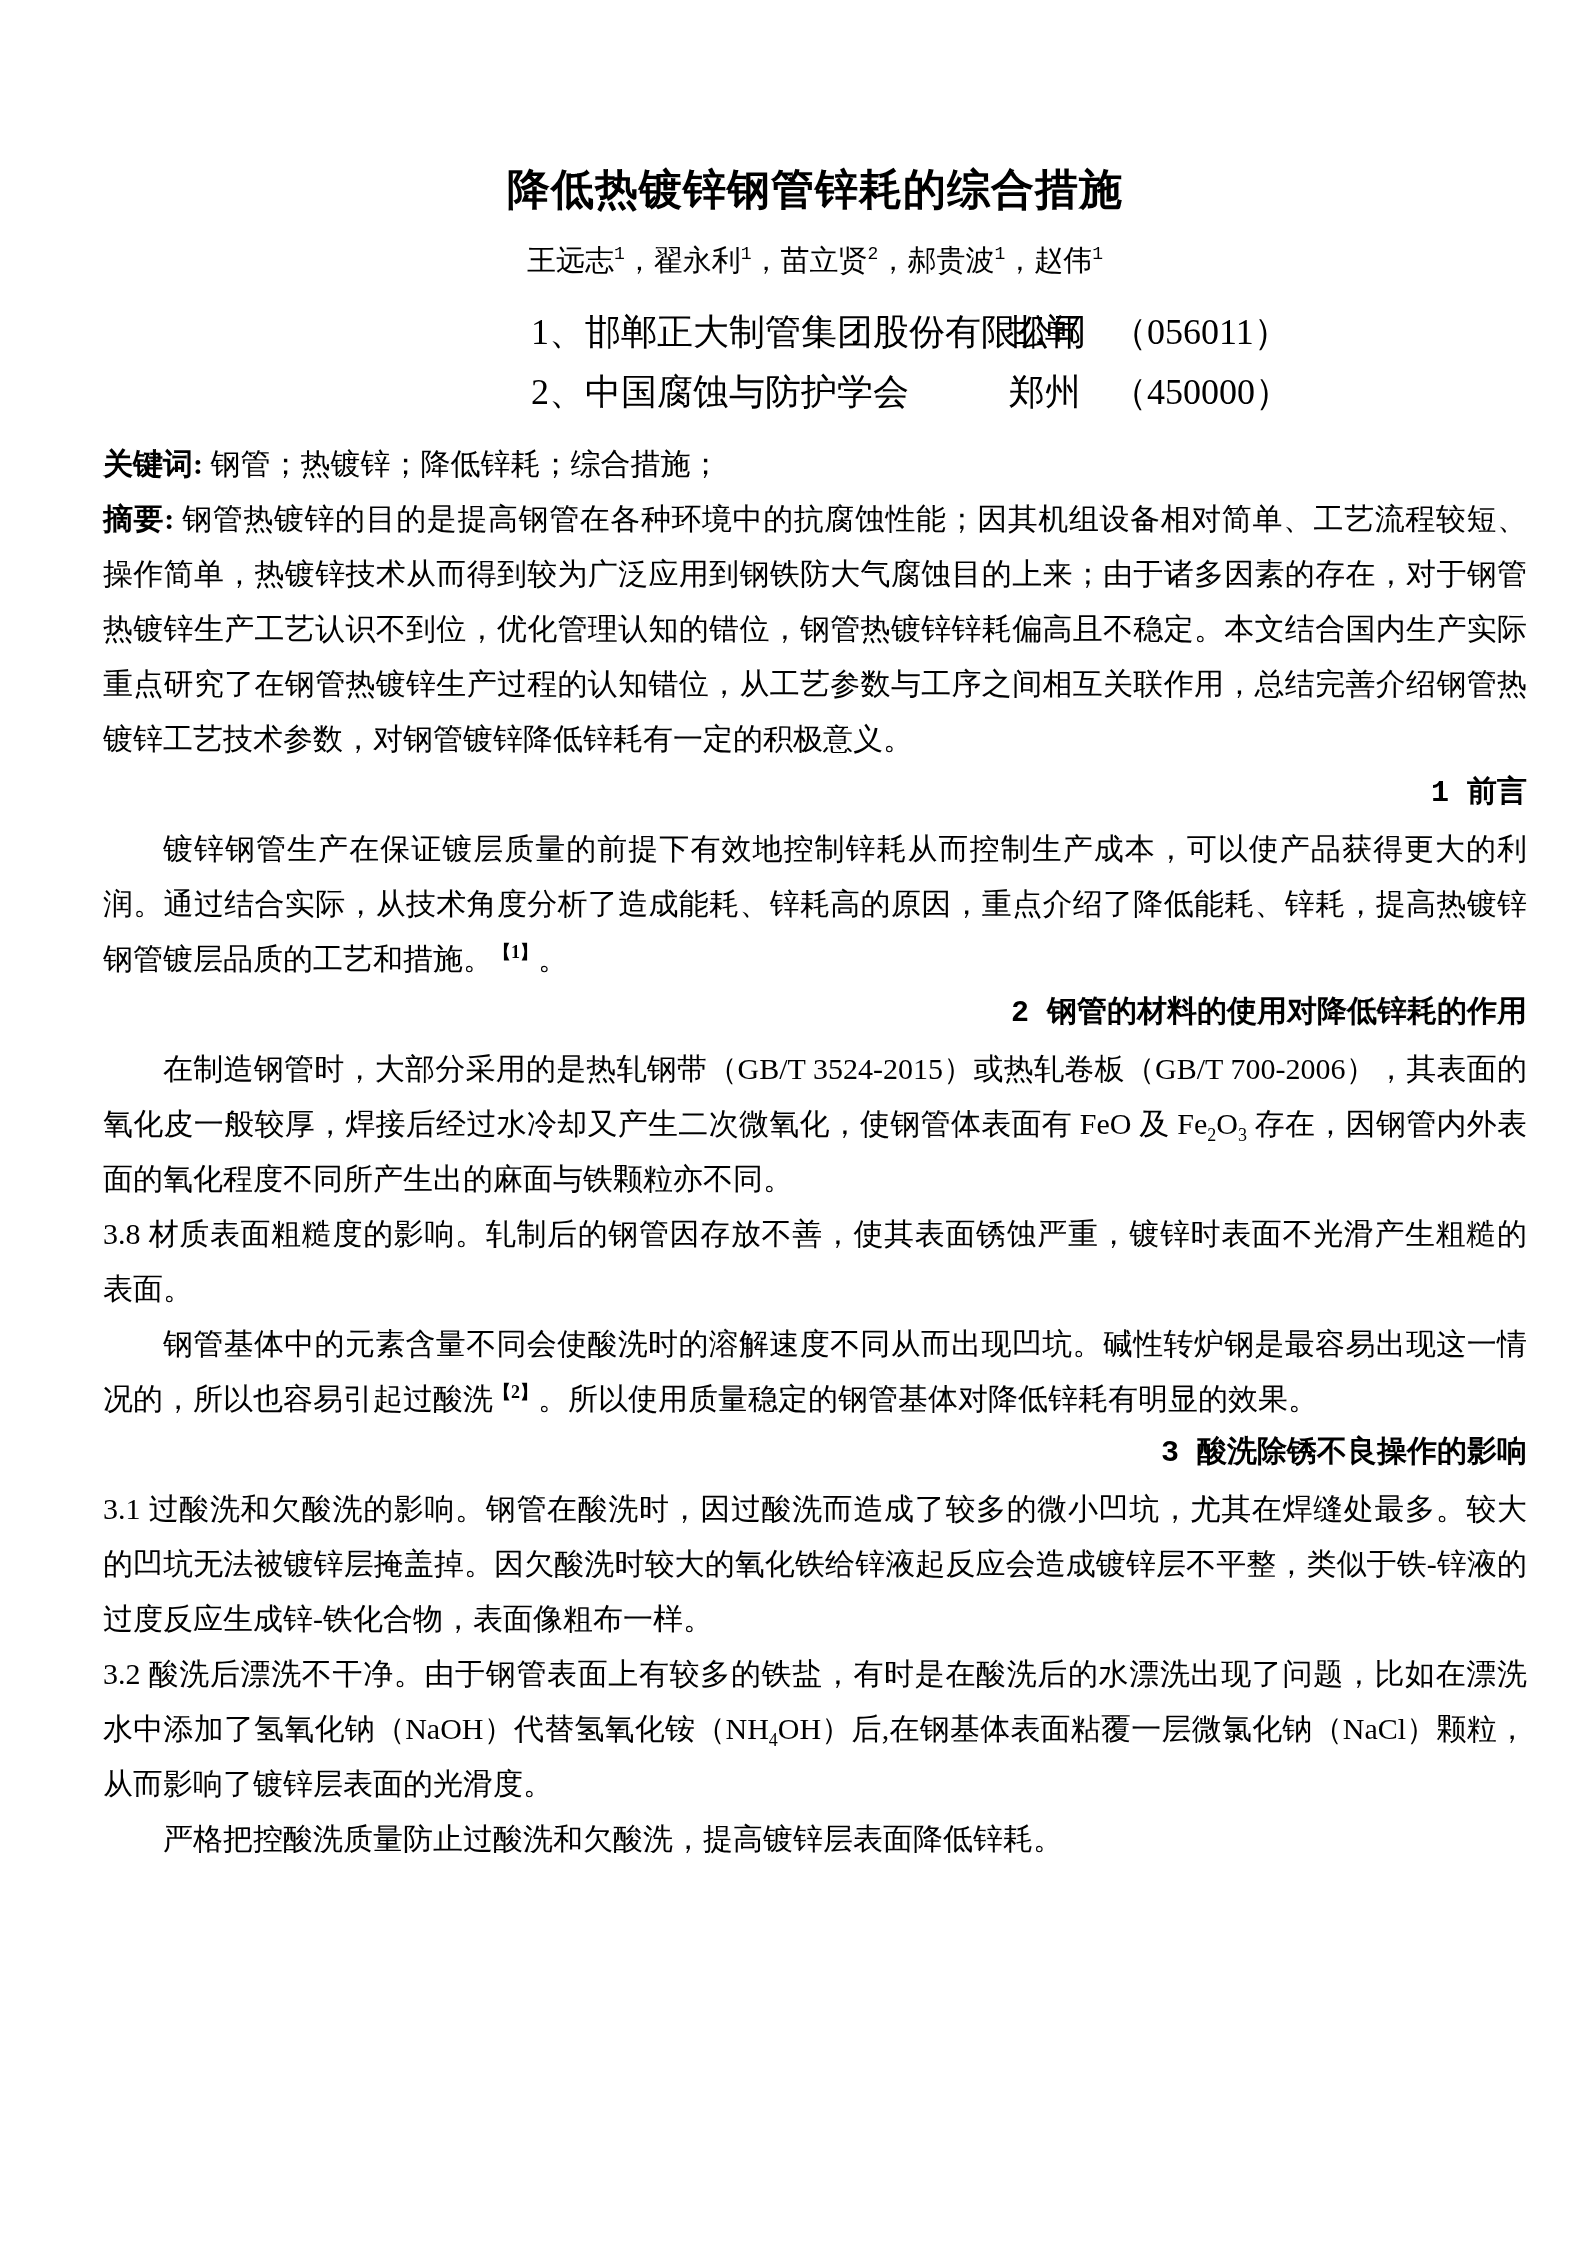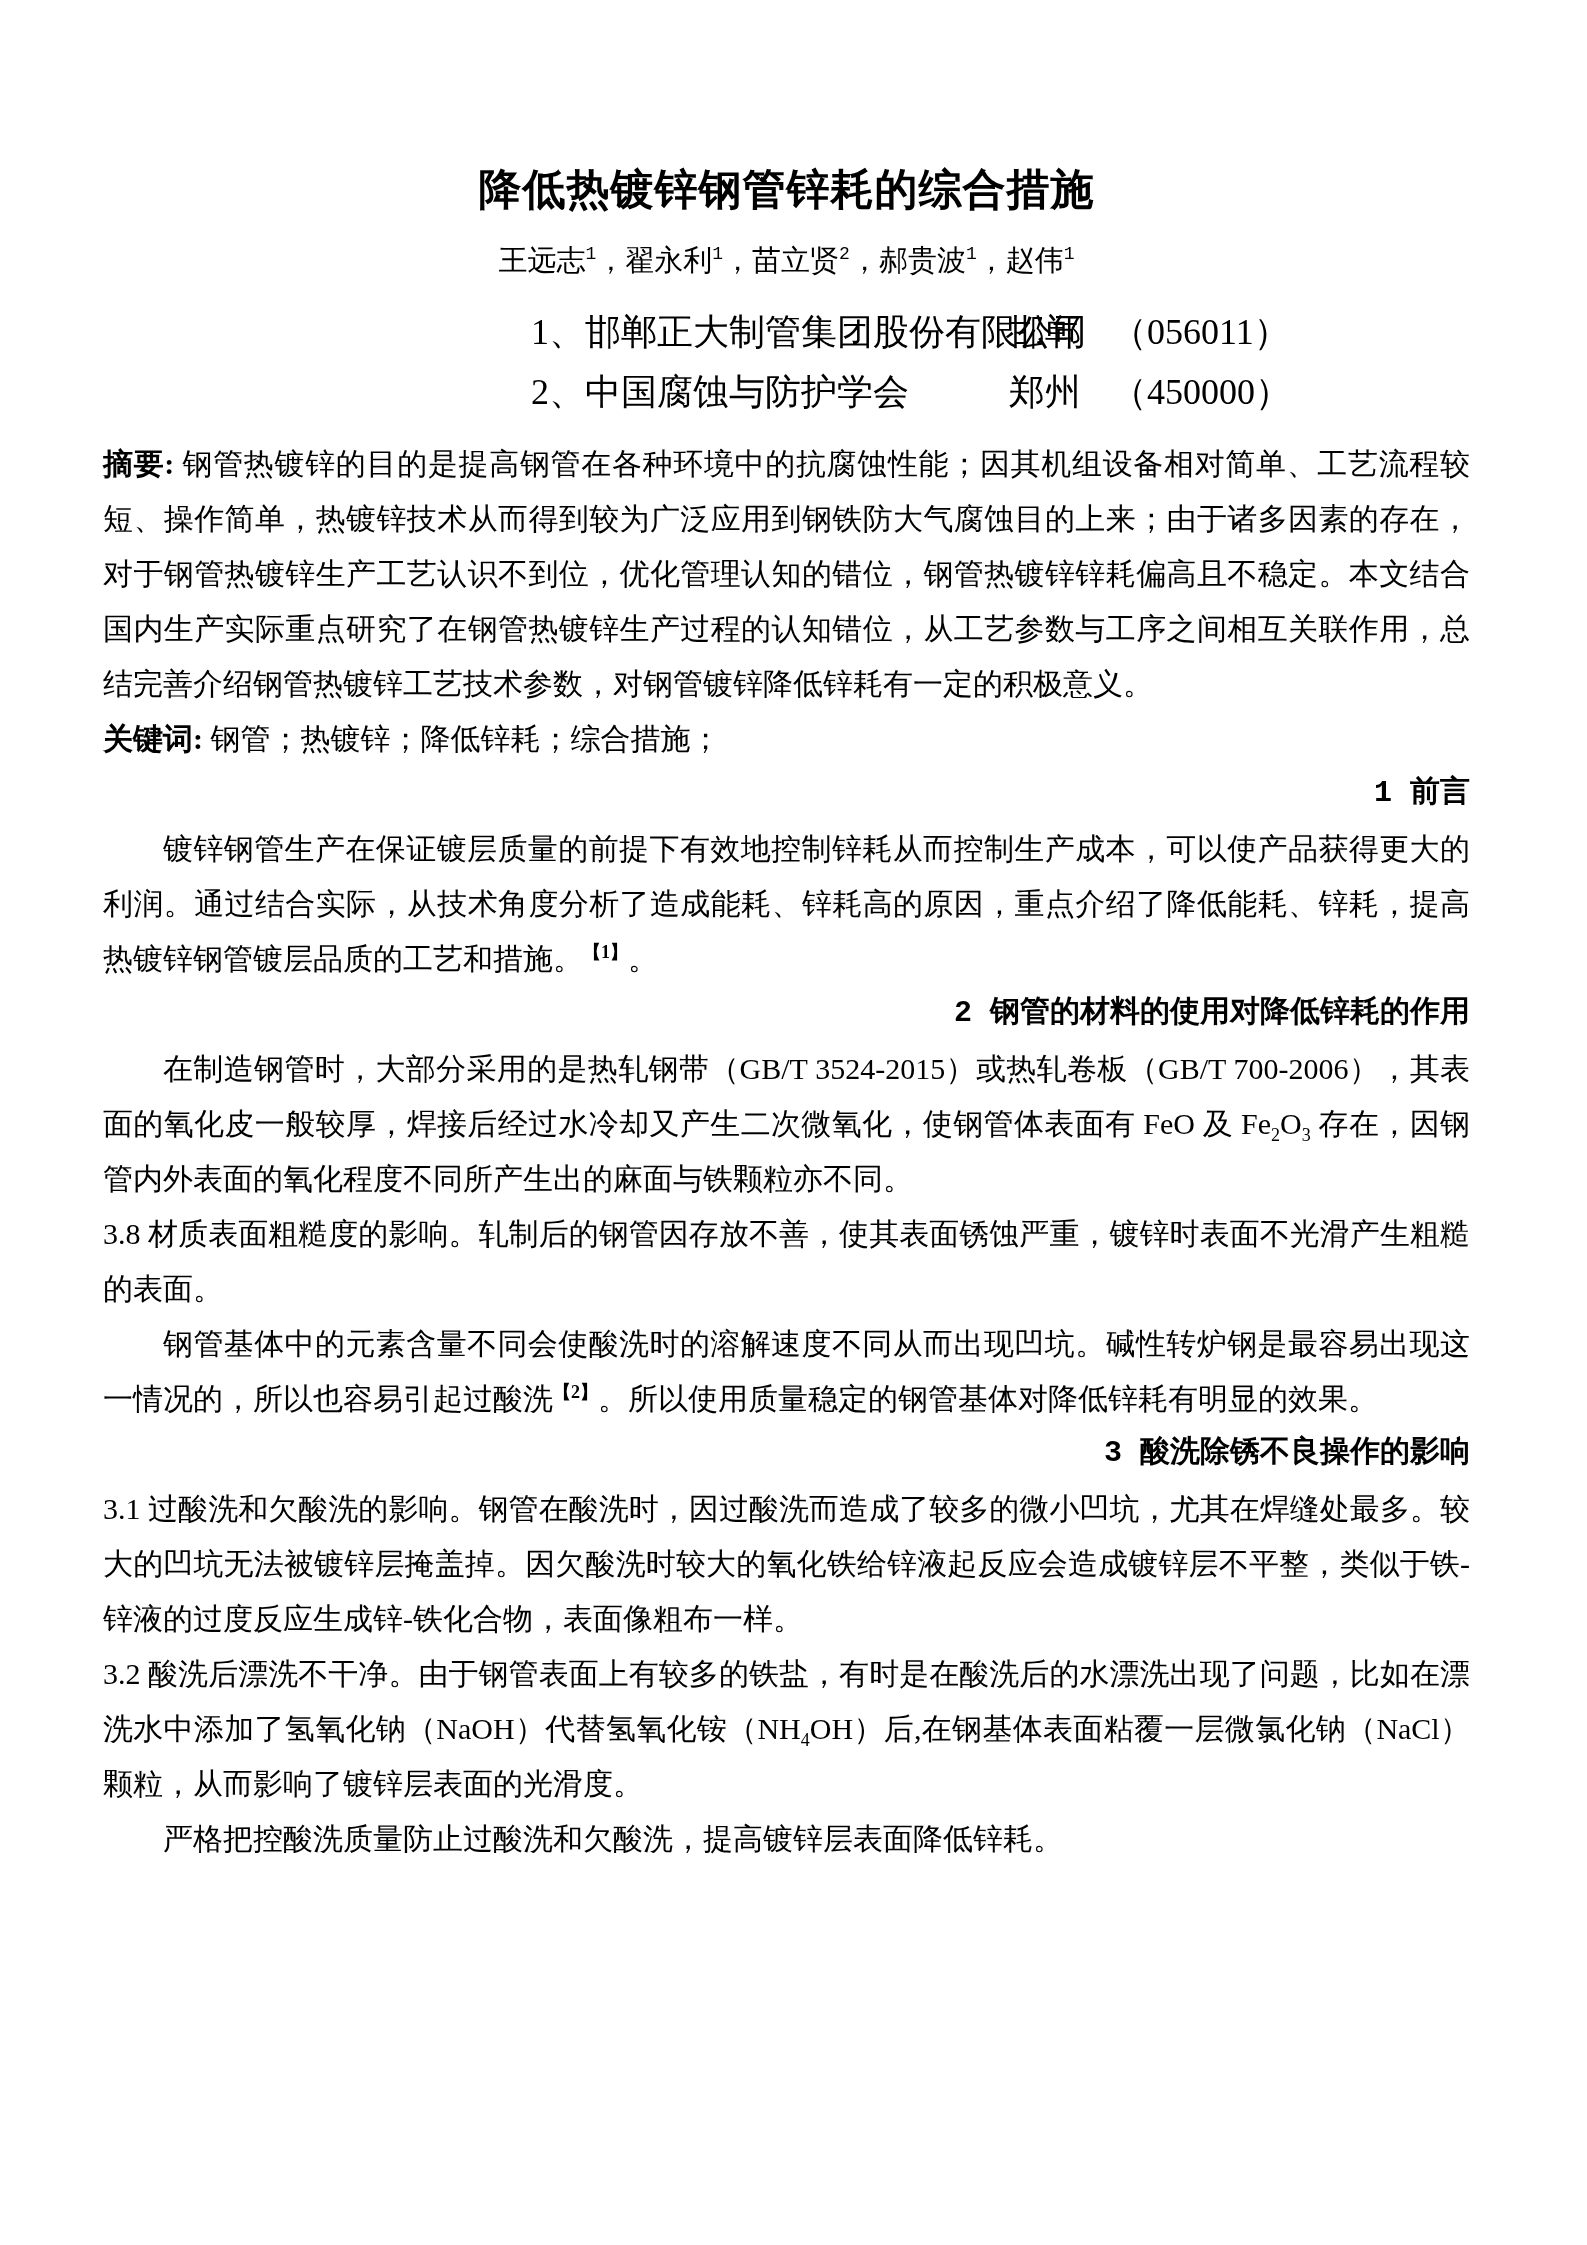--- a/index.html
+++ b/index.html
@@ -4,21 +4,21 @@
 <style>
   * { box-sizing: border-box; }
   html, body { margin: 0; padding: 0; background: #ffffff; }
   .page {
     position: relative;
     width: 1587px;
     height: 2245px;
     margin: 0 auto;
     background: #ffffff;
     color: #000000;
-    padding: 165px 117px 0 103px;
+    padding: 165px 60px 0 103px;
     overflow: hidden;
     font-family: "Liberation Serif", "DejaVu Serif", serif;
   }
   .title {
     margin: 0 0 28px 0;
     font-size: 43px;
     line-height: 1.15;
     font-weight: bold;
     text-align: center;
     letter-spacing: 1px;
@@ -93,23 +93,23 @@
     </div>
     <div class="affil-row">
       <span class="affil-org"><span>2、</span><span>中国腐蚀与防护学会</span></span>
       <span class="affil-city">郑州</span>
       <span class="affil-zip">（450000）</span>
     </div>
   </div>
 
   <div class="bodytext">
 
+    <p><b class="inline-label">关键词:</b> <span>钢管；热镀锌；降低锌耗；综合措施；</span></p>
+
     <p><b class="inline-label">摘要:</b> <span>钢管热镀锌的目的是提高钢管在各种环境中的抗腐蚀性能；因其机组设备相对简单、工艺流程较短、操作简单，热镀锌技术从而得到较为广泛应用到钢铁防大气腐蚀目的上来；由于诸多因素的存在，对于钢管热镀锌生产工艺认识不到位，优化管理认知的错位，钢管热镀锌锌耗偏高且不稳定。本文结合国内生产实际重点研究了在钢管热镀锌生产过程的认知错位，从工艺参数与工序之间相互关联作用，总结完善介绍钢管热镀锌工艺技术参数，对钢管镀锌降低锌耗有一定的积极意义。</span></p>
-
-    <p><b class="inline-label">关键词:</b> <span>钢管；热镀锌；降低锌耗；综合措施；</span></p>
 
     <h2>1 前言</h2>
 
     <p class="indent"><span>镀锌钢管生产在保证镀层质量的前提下有效地控制锌耗从而控制生产成本，可以使产品获得更大的利润。通过结合实际，从技术角度分析了造成能耗、锌耗高的原因，重点介绍了降低能耗、锌耗，提高热镀锌钢管镀层品质的工艺和措施。</span><sup class="ref">【1】</sup><span>。</span></p>
 
     <h2>2 钢管的材料的使用对降低锌耗的作用</h2>
 
     <p class="indent"><span>在制造钢管时，大部分采用的是热轧钢带（GB/T 3524-2015）或热轧卷板（GB/T 700-2006），其表面的氧化皮一般较厚，焊接后经过水冷却又产生二次微氧化，使钢管体表面有 FeO 及 Fe</span><sub class="chem">2</sub><span>O</span><sub class="chem">3</sub><span> 存在，因钢管内外表面的氧化程度不同所产生出的麻面与铁颗粒亦不同。</span></p>
 
     <p>3.8 材质表面粗糙度的影响。轧制后的钢管因存放不善，使其表面锈蚀严重，镀锌时表面不光滑产生粗糙的表面。</p>

